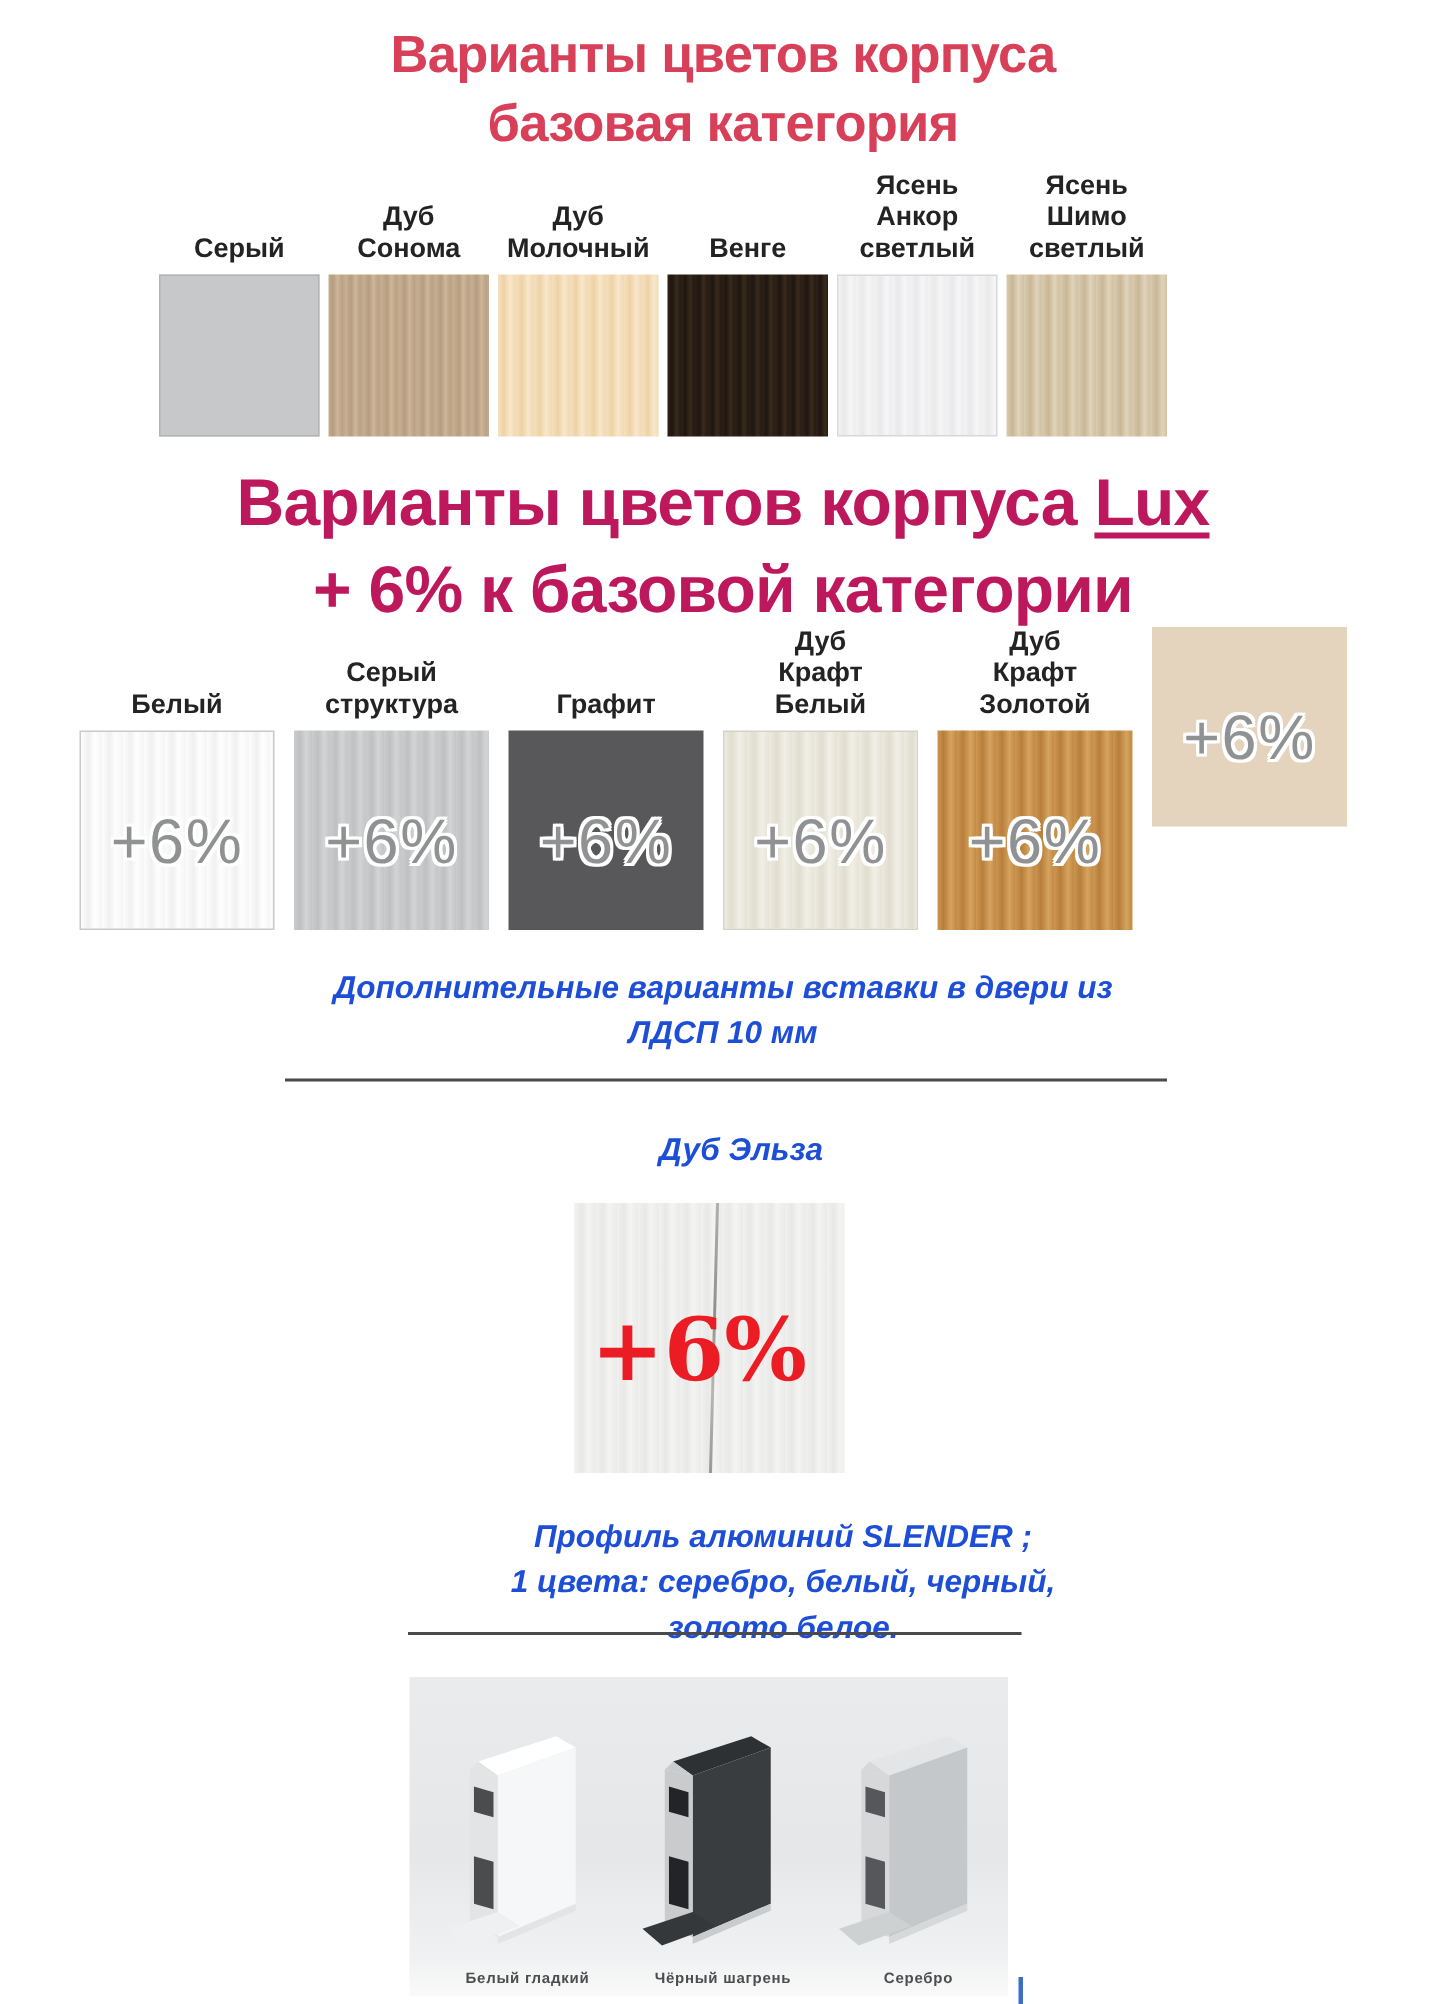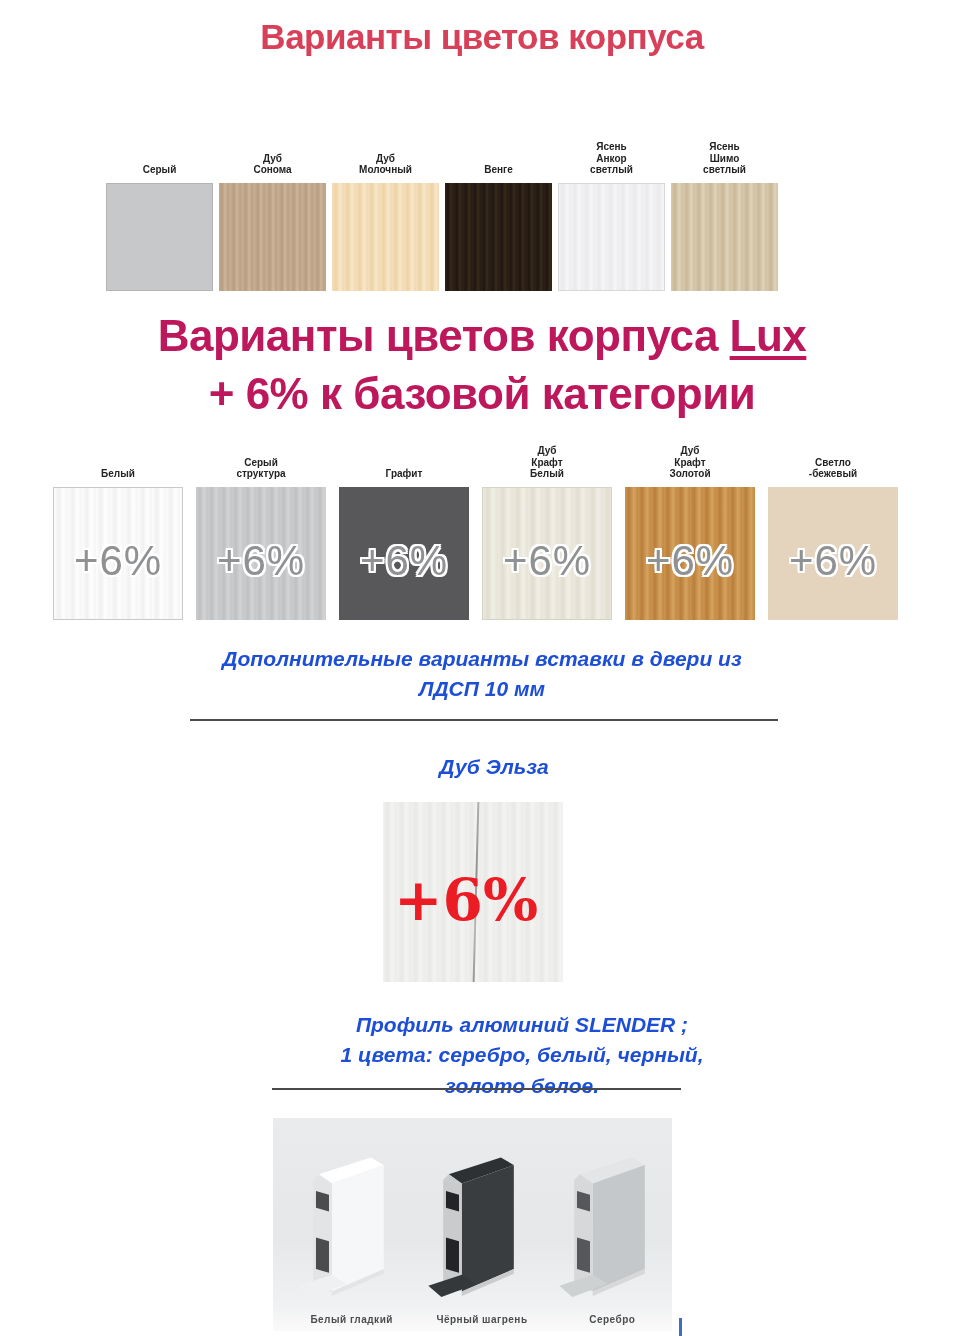--- a/index.html
+++ b/index.html
@@ -13,21 +13,21 @@
     font-weight:bold;font-size:35px;line-height:1.32;letter-spacing:-0.5px;
   }
   .u{ text-decoration:underline; text-underline-offset:5px; }
   
   .row{position:absolute;display:flex;}
   .row-base{left:106px;top:112px;gap:6px;}
   .row-lux{left:53px;top:418px;gap:13px;}
   .cell{display:flex;flex-direction:column;align-items:center;}
   .cell-label{
     display:flex;align-items:flex-end;justify-content:center;text-align:center;
-    font-weight:bold;color:#232323;font-size:10px;line-height:1.16;
+    font-weight:bold;color:#232323;font-size:18px;line-height:1.16;
     white-space:pre-line;padding-bottom:7px;
   }
   .row-base .cell-label{height:64px;width:107px;}
   .row-lux  .cell-label{height:62px;width:130px;}
   .swatch{position:relative;box-sizing:border-box;}
   .row-base .swatch{width:107px;height:108px;}
   .row-lux  .swatch{width:130px;height:133px;display:flex;align-items:center;justify-content:center;}
   .watermark{
     font-size:42px;color:#8f9193;font-weight:400;letter-spacing:1px;
     text-shadow:-2px -2px 0 #fff,2px -2px 0 #fff,-2px 2px 0 #fff,2px 2px 0 #fff,
@@ -69,20 +69,21 @@
   }
   #blue-tick{position:absolute;left:679px;top:1318px;width:3px;height:18px;background:#3a6fc4;}
 </style>
 </head>
 <body>
 
 <div id="canvas">
 
   <div class="big-title" id="title-base" style="top: 14px; color: rgb(216, 64, 89);">
     <div>Варианты цветов корпуса</div>
+    <div>базовая категория</div>
   </div>
 
   <div class="row row-base">
 
       <div class="cell">
         <div class="cell-label">Серый</div>
         <div class="swatch" style="background: rgb(198, 200, 202); border: 1px solid rgb(178, 180, 182);"></div>
       </div>
 
       <div class="cell">
@@ -160,22 +161,20 @@
       <div class="cell">
         <div class="cell-label">Дуб
 Крафт
 Золотой</div>
         <div class="swatch" style="background: repeating-linear-gradient(90deg, rgb(204, 150, 79) 0px, rgb(184, 126, 60) 4px, rgb(214, 163, 94) 9px, rgb(192, 137, 69) 13px);">
           <div class="watermark">+6%</div>
         </div>
       </div>
 
       <div class="cell">
-        <div class="cell-label">Светло
--бежевый</div>
         <div class="swatch" style="background: rgb(228, 211, 189);">
           <div class="watermark">+6%</div>
         </div>
       </div>
     </div>
 
   <div class="mid-heading" style="top:644px;">
     <div>Дополнительные варианты вставки в двери из</div>
     <div>ЛДСП 10 мм</div>
   </div>

